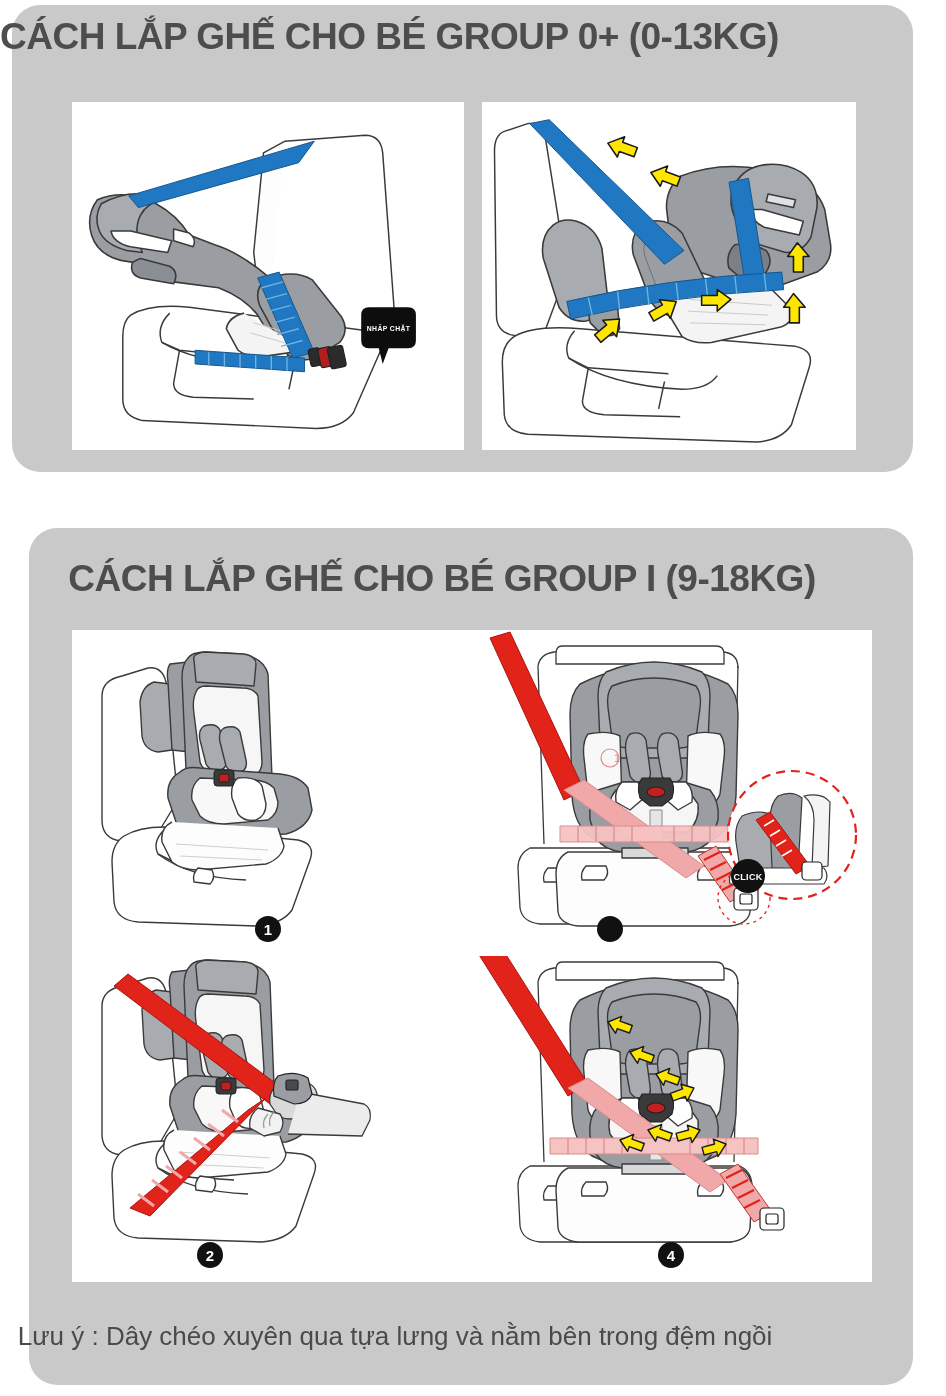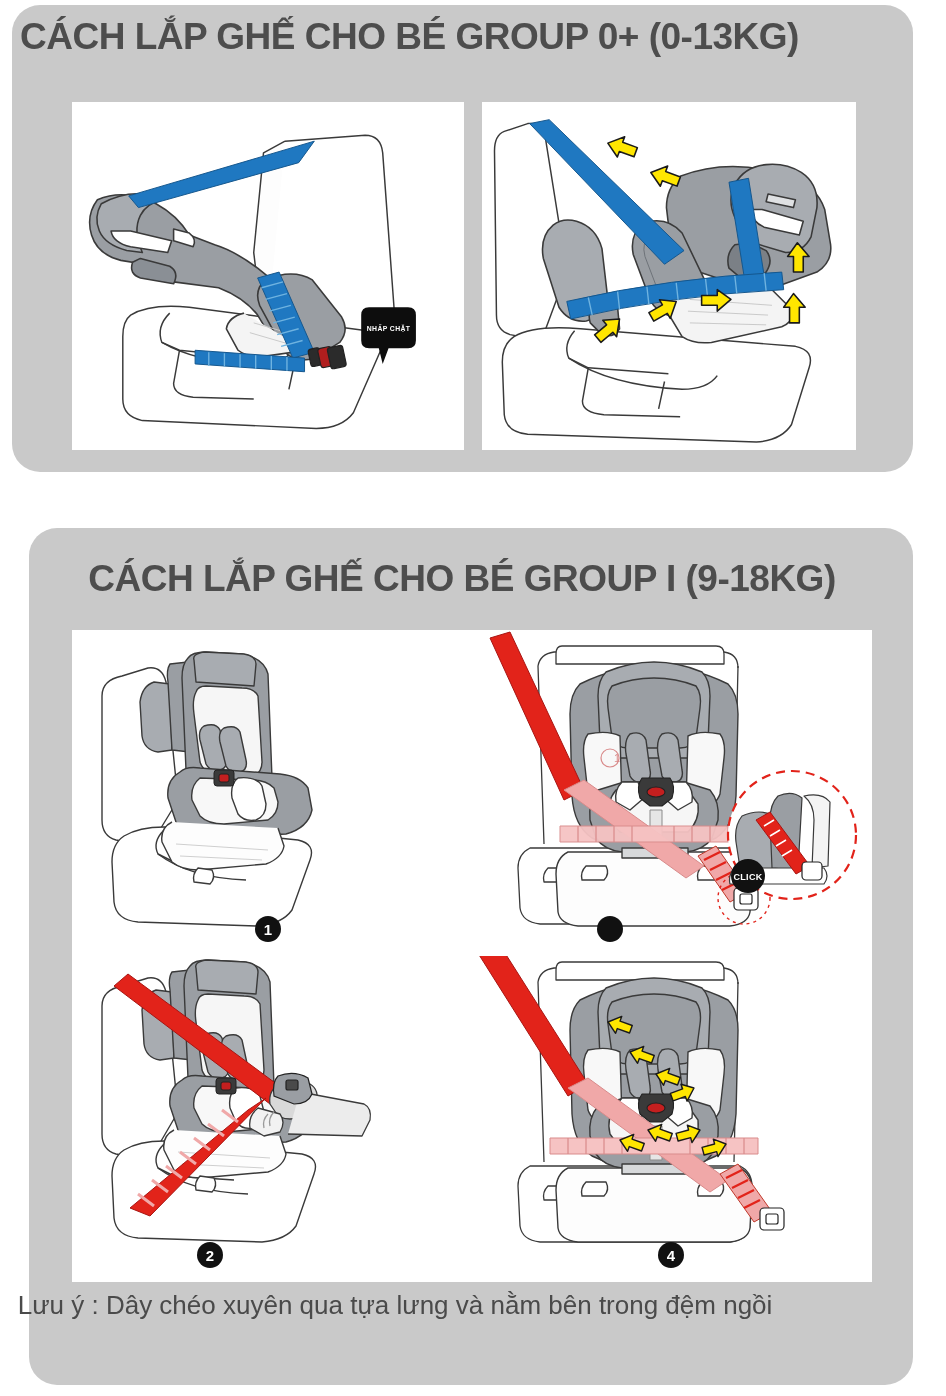--- a/index.html
+++ b/index.html
@@ -19,21 +19,20 @@
   }
   #panel-group0{ left:12px; top:5px; width:901px; height:467px; }
   #panel-group1{ left:29px; top:528px; width:884px; height:857px; }
 
   .panel-title{
     color:#4d4d4d;
     font-weight:bold;
     letter-spacing:-0.5px;
     text-align:center;
     white-space:nowrap;
-    padding-left:20px;
   }
   #title-group0{
     position:absolute; left:0; top:16px; width:901px;
     font-size:37px;
     box-sizing:border-box; text-align:left;
   }
   #title-group1{
     position:absolute; left:0; top:558px; width:884px;
     font-size:37px; text-align:center;
   }
@@ -70,21 +69,21 @@
     color:#ffffff;
     font-size:15px;font-weight:bold;
     display:flex;align-items:center;justify-content:center;
     line-height:1;
   }
   .step-badge.blank{ color:transparent; }
 
   #note-bar{
     position:absolute;
     left:29px; top:1290px; width:732px; height:62px;
-    display:flex; align-items:flex-start; justify-content:center;
+    display:flex; align-items:flex-end; justify-content:center;
   }
   #note-text{
     color:#4a4a4a;
     font-size:26px;
     white-space:nowrap;
   }
 
   .svgfig{ display:block; width:100%; height:100%; }
 
   .bubble-text{

